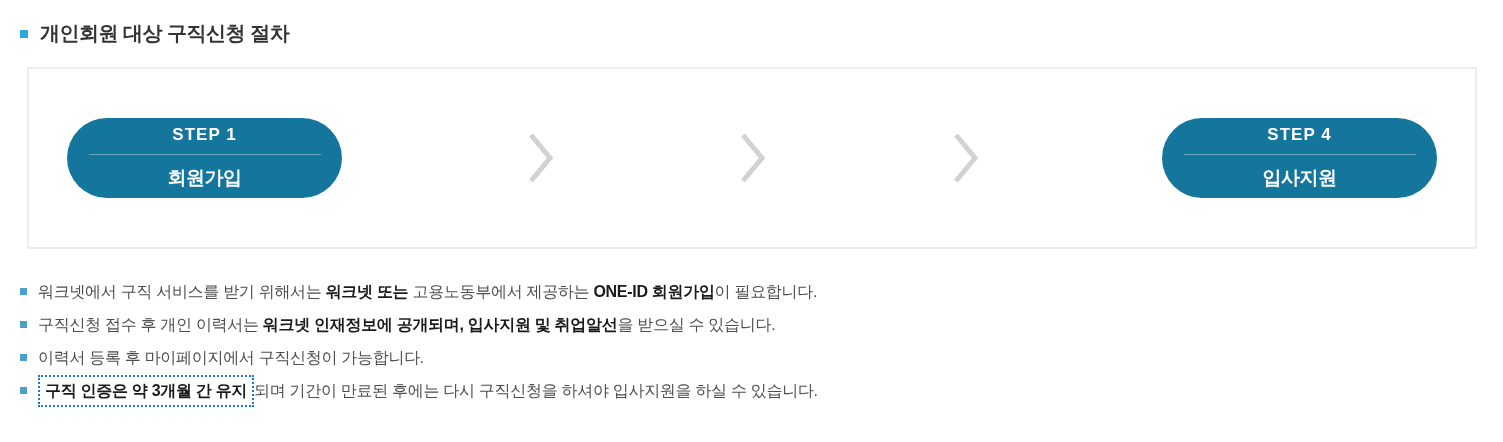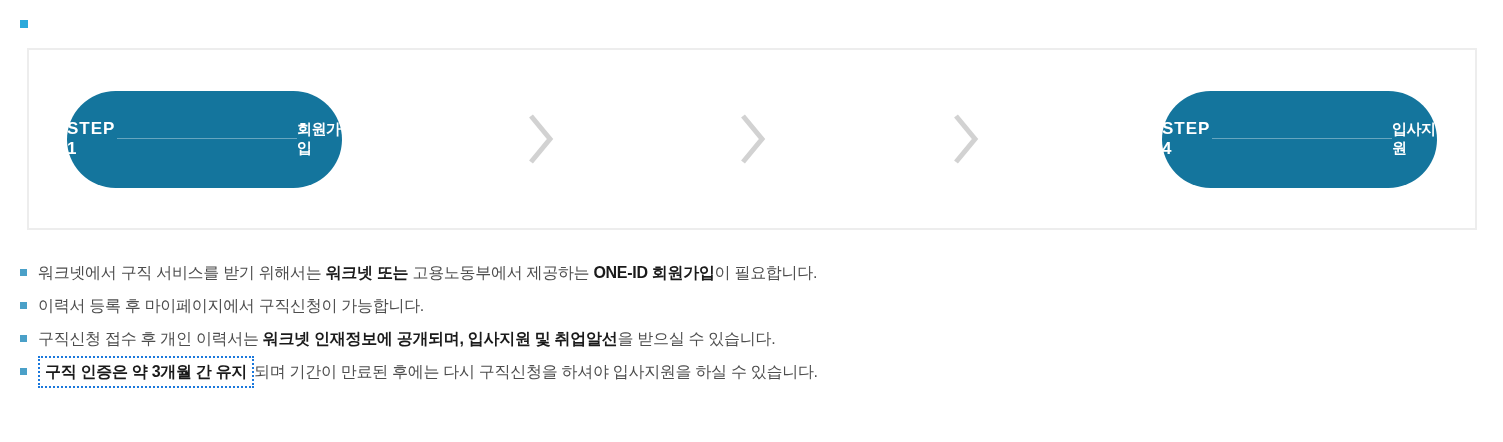--- a/index.html
+++ b/index.html
@@ -21,40 +21,41 @@
   .title-bullet{width:8px;height:8px;background:var(--title-bullet);flex:none;}
   .page-title{margin:0;font-size:20px;font-weight:bold;color:#333333;letter-spacing:-0.5px;}
   
   .flow-panel{
     margin:20px 26px 0 27px;height:182px;border:2px solid var(--panel-border);
     display:flex;align-items:center;justify-content:space-between;padding:0 38px;
   }
   .step-wrap{flex:none;display:flex;}
   .step-wrap.highlighted{border:3px dotted var(--highlight-border);padding:19px 20px;}
   .pill{
-    width:275px;height:97px;background:var(--step-pill);border-radius:49px;
-    display:flex;align-items:center;justify-content:center;flex:none;
+    width:275px;height:80px;background:var(--step-pill);border-radius:49px;
+    display:flex;flex-direction:column;align-items:center;justify-content:center;flex:none;
   }
   .step-label{color:#ffffff;font-weight:bold;font-size:17px;letter-spacing:1px;}
   .pill-divider{width:232px;height:1px;background:rgba(255,255,255,0.35);margin:9px 0 10px;}
-  .step-name{color:#ffffff;font-weight:bold;font-size:15px;letter-spacing:-0.5px;}
+  .step-name{color:#ffffff;font-weight:bold;font-size:19px;letter-spacing:-0.5px;}
   .arrow{flex:none;display:flex;align-items:center;}
   
   .notes{list-style:none;margin:33px 0 0 20px;padding:0;}
   .note{margin-bottom:13px;font-size:16px;line-height:1.25;color:#4d4d4d;letter-spacing:-0.3px;white-space:nowrap;}
   .note-bullet{display:inline-block;width:7px;height:7px;background:var(--note-bullet);margin-right:11px;vertical-align:2px;}
   .seg{display:inline;}
   .seg.bold{font-weight:bold;color:#1a1a1a;}
   .seg.boxed{border:2px dotted var(--highlight-border);padding:5px 5px 6px;text-align:right;}
 </style>
 </head>
 <body>
 
 <div class="title-row">
   <span class="title-bullet"></span>
+  <h1 class="page-title">개인회원 대상 구직신청 절차</h1>
 </div>
 
 <section class="flow-panel">
 
   <div class="step-wrap">
     <div class="pill">
       <span class="step-label">STEP 1</span>
       <span class="pill-divider"></span>
       <span class="step-name">회원가입</span>
     </div>
@@ -90,24 +91,24 @@
 
 </section>
 
 <ul class="notes">
 
   <li class="note">
     <span class="note-bullet"></span><span class="seg">워크넷에서 구직 서비스를 받기 위해서는 </span><span class="seg bold">워크넷 또는</span><span class="seg"> 고용노동부에서 제공하는 </span><span class="seg bold">ONE-ID 회원가입</span><span class="seg">이 필요합니다.</span>
   </li>
 
   <li class="note">
-    <span class="note-bullet"></span><span class="seg">이력서 등록 후 마이페이지에서 구직신청이 가능합니다.</span>
+    <span class="note-bullet"></span><span class="seg">구직신청 접수 후 개인 이력서는 </span><span class="seg bold">워크넷 인재정보에 공개되며, 입사지원 및 취업알선</span><span class="seg">을 받으실 수 있습니다.</span>
   </li>
 
   <li class="note">
-    <span class="note-bullet"></span><span class="seg">구직신청 접수 후 개인 이력서는 </span><span class="seg bold">워크넷 인재정보에 공개되며, 입사지원 및 취업알선</span><span class="seg">을 받으실 수 있습니다.</span>
+    <span class="note-bullet"></span><span class="seg">이력서 등록 후 마이페이지에서 구직신청이 가능합니다.</span>
   </li>
 
   <li class="note">
     <span class="note-bullet"></span><span class="seg bold boxed">구직 인증은 약 3개월 간 유지</span><span class="seg">되며 기간이 만료된 후에는 다시 구직신청을 하셔야 입사지원을 하실 수 있습니다.</span>
   </li>
 
 </ul>
 
 </body></html>

